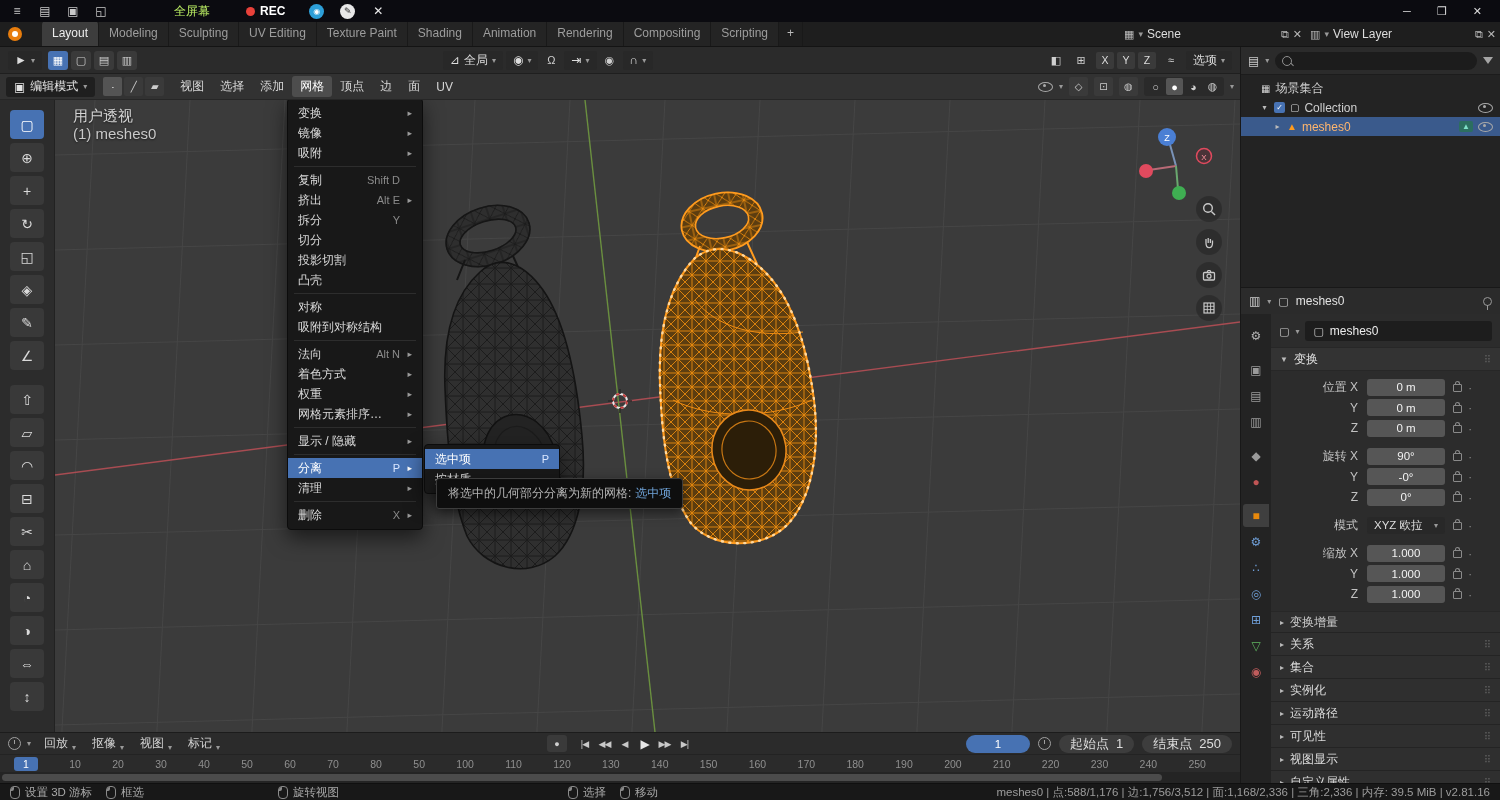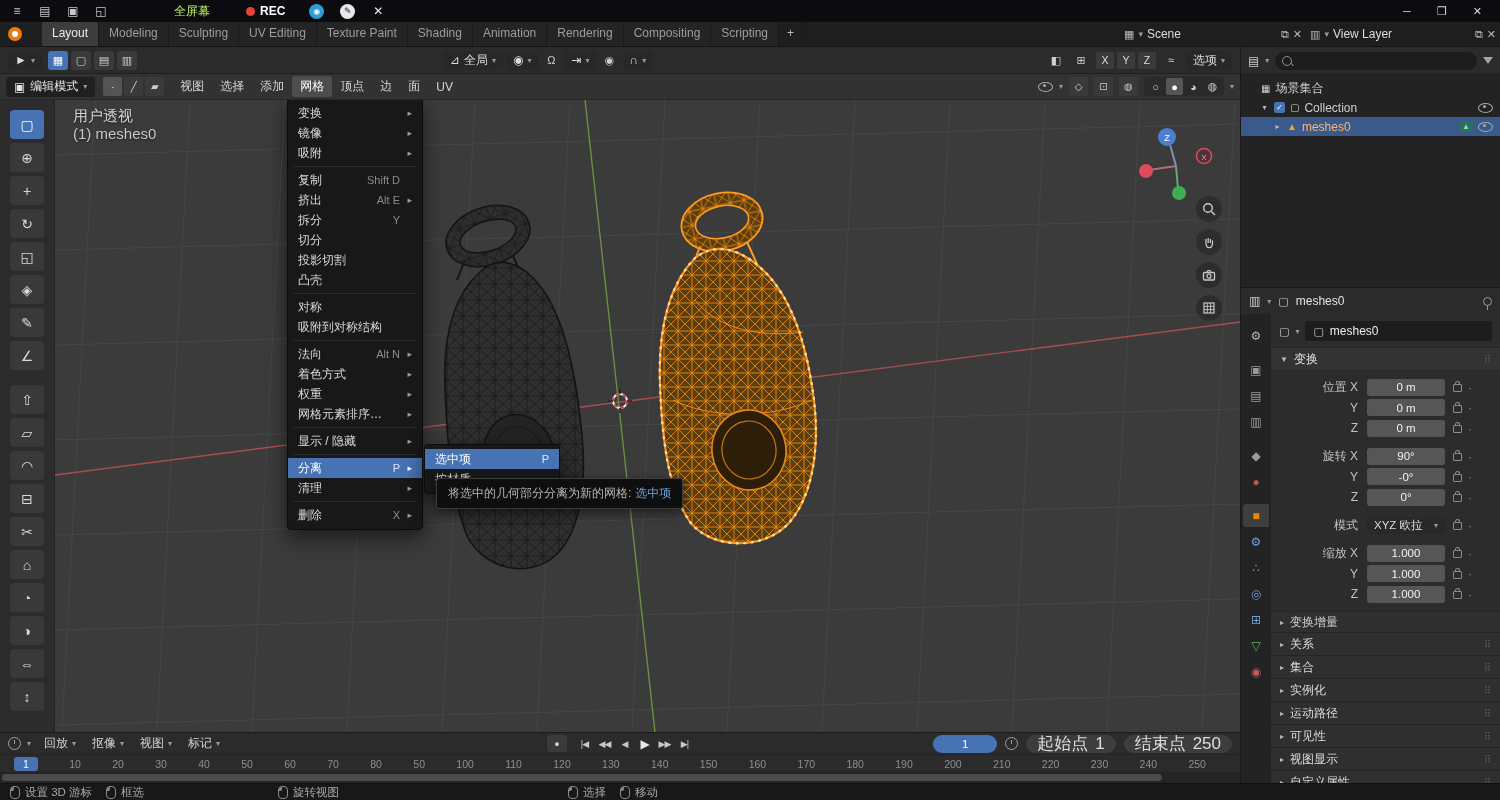--- a/index.html
+++ b/index.html
@@ -136,30 +136,30 @@
   .lock{width:7px;height:6px;border:1px solid #8a8a8a;border-radius:1px;position:relative;margin-left:8px;margin-top:2px}
   .lock::before{content:"";position:absolute;left:1px;top:-4px;width:3px;height:3px;border:1px solid #8a8a8a;border-bottom:none;border-radius:3px 3px 0 0}
   .kdot{color:#808080;margin-left:6px;font-size:13px}
   .subpanel{height:20px;display:flex;align-items:center;gap:6px;padding:0 9px;background:#2f2f2f;border-top:1px solid #272727;color:#cfcfcf}
   .psection{height:22px;display:flex;align-items:center;gap:6px;padding:0 9px;background:#2f2f2f;border-top:1px solid #242424;color:#dcdcdc}
   .sarr{font-size:8px;color:#bbb}
   
   .timeline{position:absolute;left:0;top:732px;width:1240px;height:22px;background:#2b2b2b;border-top:1px solid #1c1c1c;
             display:flex;align-items:center;box-sizing:border-box;padding:0 8px;gap:6px;z-index:30}
   #tl-menus{display:flex;align-items:center;gap:2px}
-  .tlmenu{display:flex;align-items:center;gap:4px;padding:0 7px;color:#d2d2d2}
+  .tlmenu{display:flex;align-items:flex-end;gap:4px;padding:0 7px;color:#d2d2d2}
   .transport{position:absolute;left:50%;transform:translateX(-50%);display:flex;align-items:center;gap:3px}
   .tbtn{min-width:17px;height:17px;display:flex;align-items:center;justify-content:center;color:#c8c8c8;font-size:9px;letter-spacing:-1px}
   .tbtn.play{font-size:12px;color:#e8e8e8}
   .recbtn{width:20px;height:17px;background:#3a3a3a;border-radius:3px;display:flex;align-items:center;justify-content:center;color:#cfcfcf;font-size:9px;margin-right:6px}
   .tl-right{margin-left:auto;display:flex;align-items:center;gap:8px}
   .frame-field{width:64px;height:18px;background:#4772b3;border-radius:9px;color:#fff;text-align:center;line-height:18px;font-size:11.5px}
   .clock{width:11px;height:11px;border:1.3px solid #a0a0a0;border-radius:50%;position:relative}
   .clock::after{content:"";position:absolute;left:4.5px;top:2px;width:1.3px;height:4px;background:#a0a0a0}
-  .range-field{height:18px;background:#3d3d3d;border-radius:9px;display:flex;align-items:center;gap:7px;padding:0 11px;color:#dedede;font-size:17px}
+  .range-field{height:18px;background:#3d3d3d;border-radius:9px;display:flex;align-items:center;gap:7px;padding:0 11px;color:#dedede;font-size:13px}
   .ruler{position:absolute;left:0;top:754px;width:1240px;height:18px;background:#2b2b2b;border-top:1px solid #232323;box-sizing:border-box;z-index:30}
   #ruler-inner{display:flex;align-items:center;justify-content:space-between;height:100%;padding:0 34px 0 30px;color:#8f8f8f;font-size:10.5px}
   .rnum.cur{background:#4772b3;color:#fff;border-radius:3px;padding:1px 9px;margin-left:-16px}
   .hscroll{position:absolute;left:0;top:772px;width:1240px;height:11px;background:#242424;z-index:30}
   .hscroll .bar{position:absolute;left:2px;top:2px;width:1160px;height:7px;background:#4b4b4b;border-radius:4px}
   
   .statusbar{position:absolute;left:0;top:783px;width:1500px;height:17px;background:#181818;border-top:1px solid #101010;
              display:flex;align-items:center;box-sizing:border-box;padding:0 10px;color:#a8a8a8;font-size:11.5px;z-index:60}
   #status-left{display:flex;align-items:center;gap:14px}
   .sitem{display:flex;align-items:center;gap:5px}
@@ -908,13 +908,14 @@
       </div>
       <div class="sitem">
         <span class="mouse"></span>
         <span>选择</span>
       </div>
       <div class="sitem">
         <span class="mouse"></span>
         <span>移动</span>
       </div>
     </div>
+  <div class="stats">meshes0 | 点:588/1,176 | 边:1,756/3,512 | 面:1,168/2,336 | 三角:2,336 | 内存: 39.5 MiB | v2.81.16</div>
 </div>
 
 </body></html>

